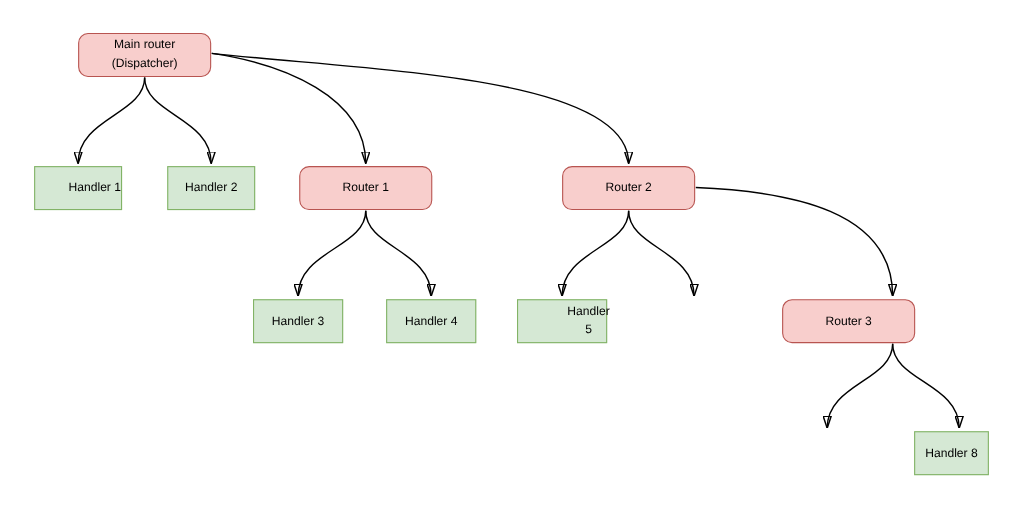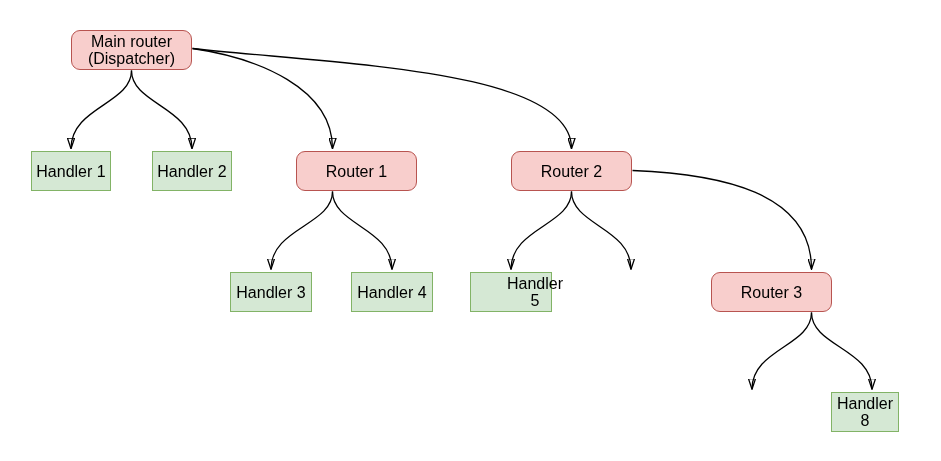--- a/index.html
+++ b/index.html
@@ -34,39 +34,39 @@
     fill: var(--edge-color, #000000);
     stroke: none;
   }
   .node {
     position: absolute;
     box-sizing: border-box;
     display: flex;
     align-items: center;
     justify-content: center;
     text-align: center;
-    font-size: 16px;
+    font-size: 11px;
     line-height: 17px;
     white-space: pre-line;
     z-index: 2;
   }
   .node.router {
     background: var(--router-fill, #f8cecc);
     border: 1.3px solid var(--router-border, #b85450);
     border-radius: 9px;
   }
   .node.handler {
     background: var(--handler-fill, #d5e8d4);
     border: 1.3px solid var(--handler-border, #82b366);
     border-radius: 0;
   }
   #n-main { left: 71px;  top: 30px;  width: 121px; height: 40px; }
-  #n-h1   { left: 31px;  top: 151px; width: 80px;  height: 40px; }
+  #n-h1   { left: 31px;  top: 151px; width: 80px;  height: 40px; justify-content: flex-end; }
   #n-h2   { left: 152px; top: 151px; width: 80px;  height: 40px; }
-  #n-r1   { left: 272px; top: 151px; width: 121px; height: 40px; margin-left: 24px; }
+  #n-r1   { left: 272px; top: 151px; width: 121px; height: 40px; }
   #n-r2   { left: 511px; top: 151px; width: 121px; height: 40px; }
   #n-h3   { left: 230px; top: 272px; width: 82px;  height: 40px; align-items: center; }
   #n-h4   { left: 351px; top: 272px; width: 82px;  height: 40px; }
   #n-h5   { left: 470px; top: 272px; width: 82px;  height: 40px; padding-left: 48px; }
   #n-h6   { left: 590px; top: 272px; width: 82px;  height: 40px; }
   #n-r3   { left: 711px; top: 272px; width: 121px; height: 40px; }
   #n-h7   { left: 711px; top: 392px; width: 82px;  height: 40px; }
   #n-h8   { left: 831px; top: 392px; width: 68px;  height: 40px; }
 </style>
 </head>

